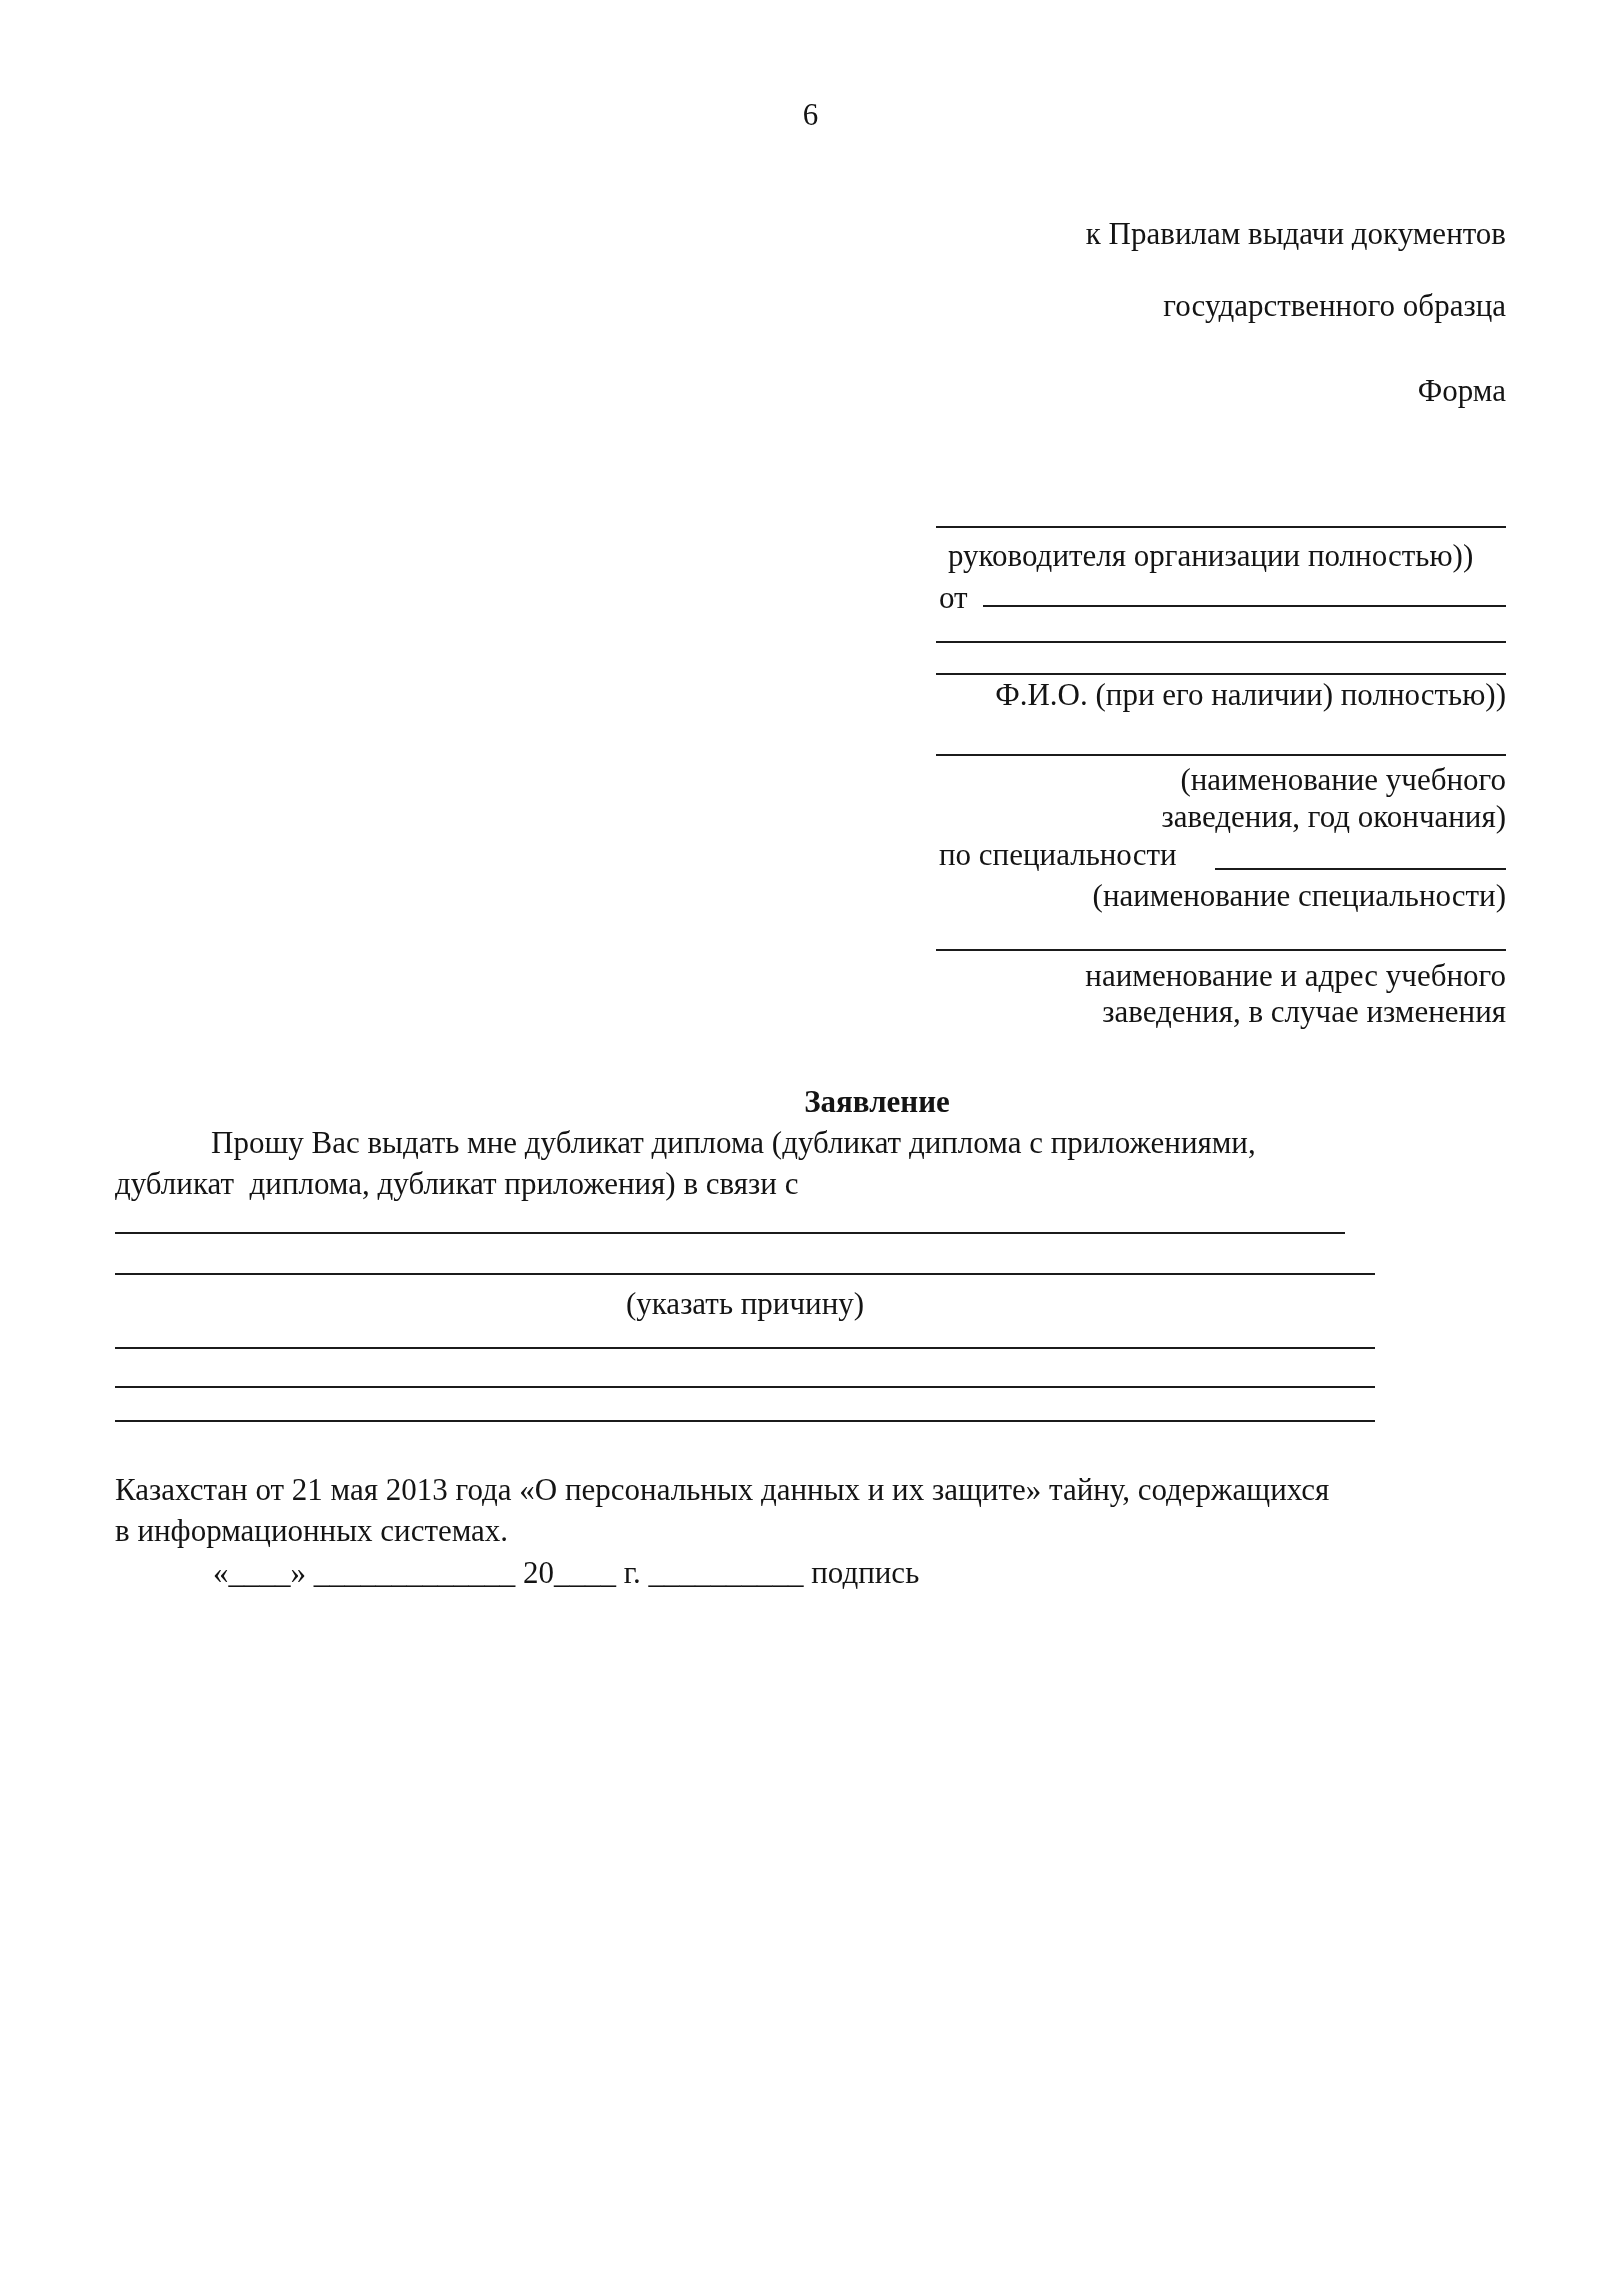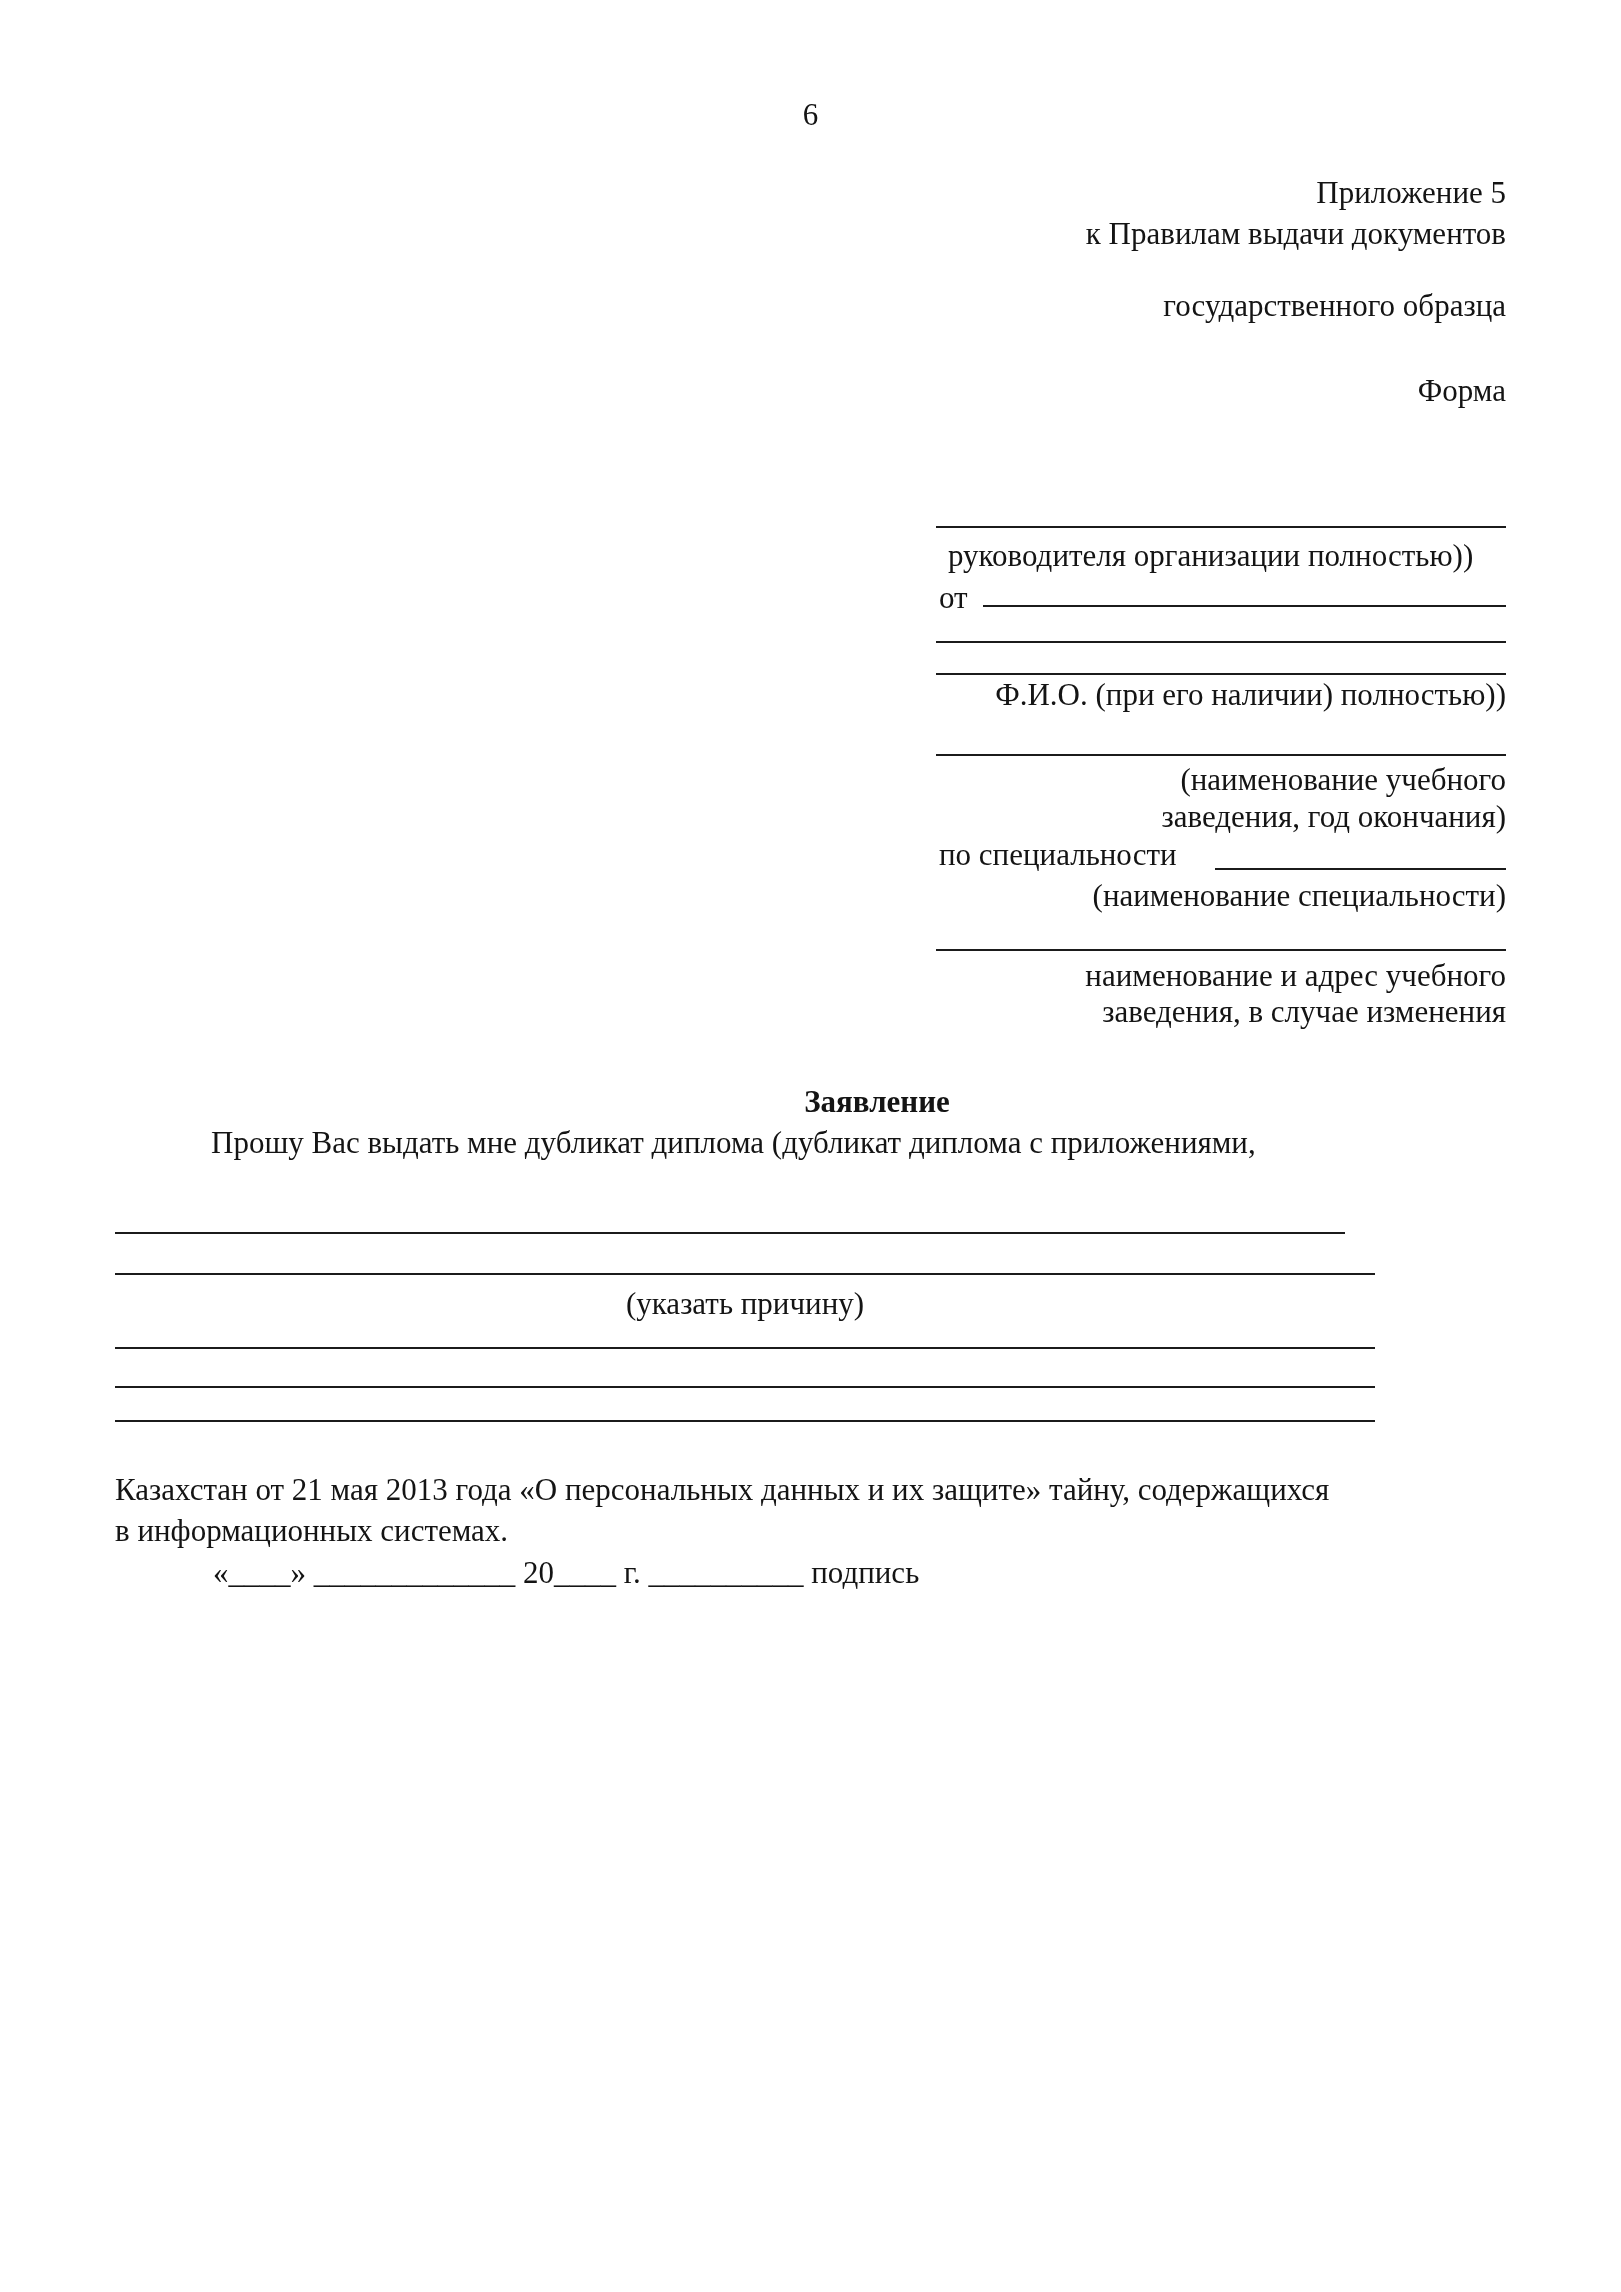--- a/index.html
+++ b/index.html
@@ -30,21 +30,20 @@
   }
   .law-underline { text-decoration: underline; text-underline-offset: 3.9px; }
 </style>
 </head>
 <body>
 
 <div class="page">
 
   <div class="t center" style="top:94px; left:0; right:0;">6</div>
 
-  <div class="t right" style="top:172px; right:115px; left:784px;">Приложение 5</div>
   <div class="t right" style="top:213px; right:115px; left:784px;">к Правилам выдачи документов</div>
   <div class="t right" style="top:285px; right:115px; left:784px;">государственного образца</div>
 
   <div class="t right" style="top:370px; right:115px; left:784px;">Форма</div>
 
 
   <div class="rule" style="top:526px; left:936px; width:570px;"></div>
 
   <div class="t" style="top:535px; left:948px;">руководителя организации полностью))</div>
 
@@ -67,20 +66,21 @@
   <div class="t right" style="top:875px; right:115px; left:784px;">(наименование специальности)</div>
 
   <div class="rule" style="top:949px; left:936px; width:570px;"></div>
 
   <div class="t right" style="top:955px; right:115px; left:784px;">наименование и адрес учебного</div>
   <div class="t right" style="top:991px; right:115px; left:784px;">заведения, в случае изменения</div>
 
   <div class="t center bold" style="top:1081px; left:133px; right:0;">Заявление</div>
 
   <div class="t" style="top:1122px; left:211px;">Прошу Вас выдать мне дубликат диплома (дубликат диплома с приложениями,</div>
+  <div class="t" style="top:1163px; left:115px;">дубликат &nbsp;диплома, дубликат приложения) в связи с</div>
 
   <div class="rule" style="top:1232px; left:115px; width:1230px;"></div>
   <div class="rule" style="top:1273px; left:115px; width:1260px;"></div>
 
   <div class="t center" style="top:1283px; left:115px; right:246px;">(указать причину)</div>
 
   <div class="rule" style="top:1347px; left:115px; width:1260px;"></div>
   <div class="rule" style="top:1386px; left:115px; width:1260px;"></div>
   <div class="rule" style="top:1420px; left:115px; width:1260px;"></div>
 

